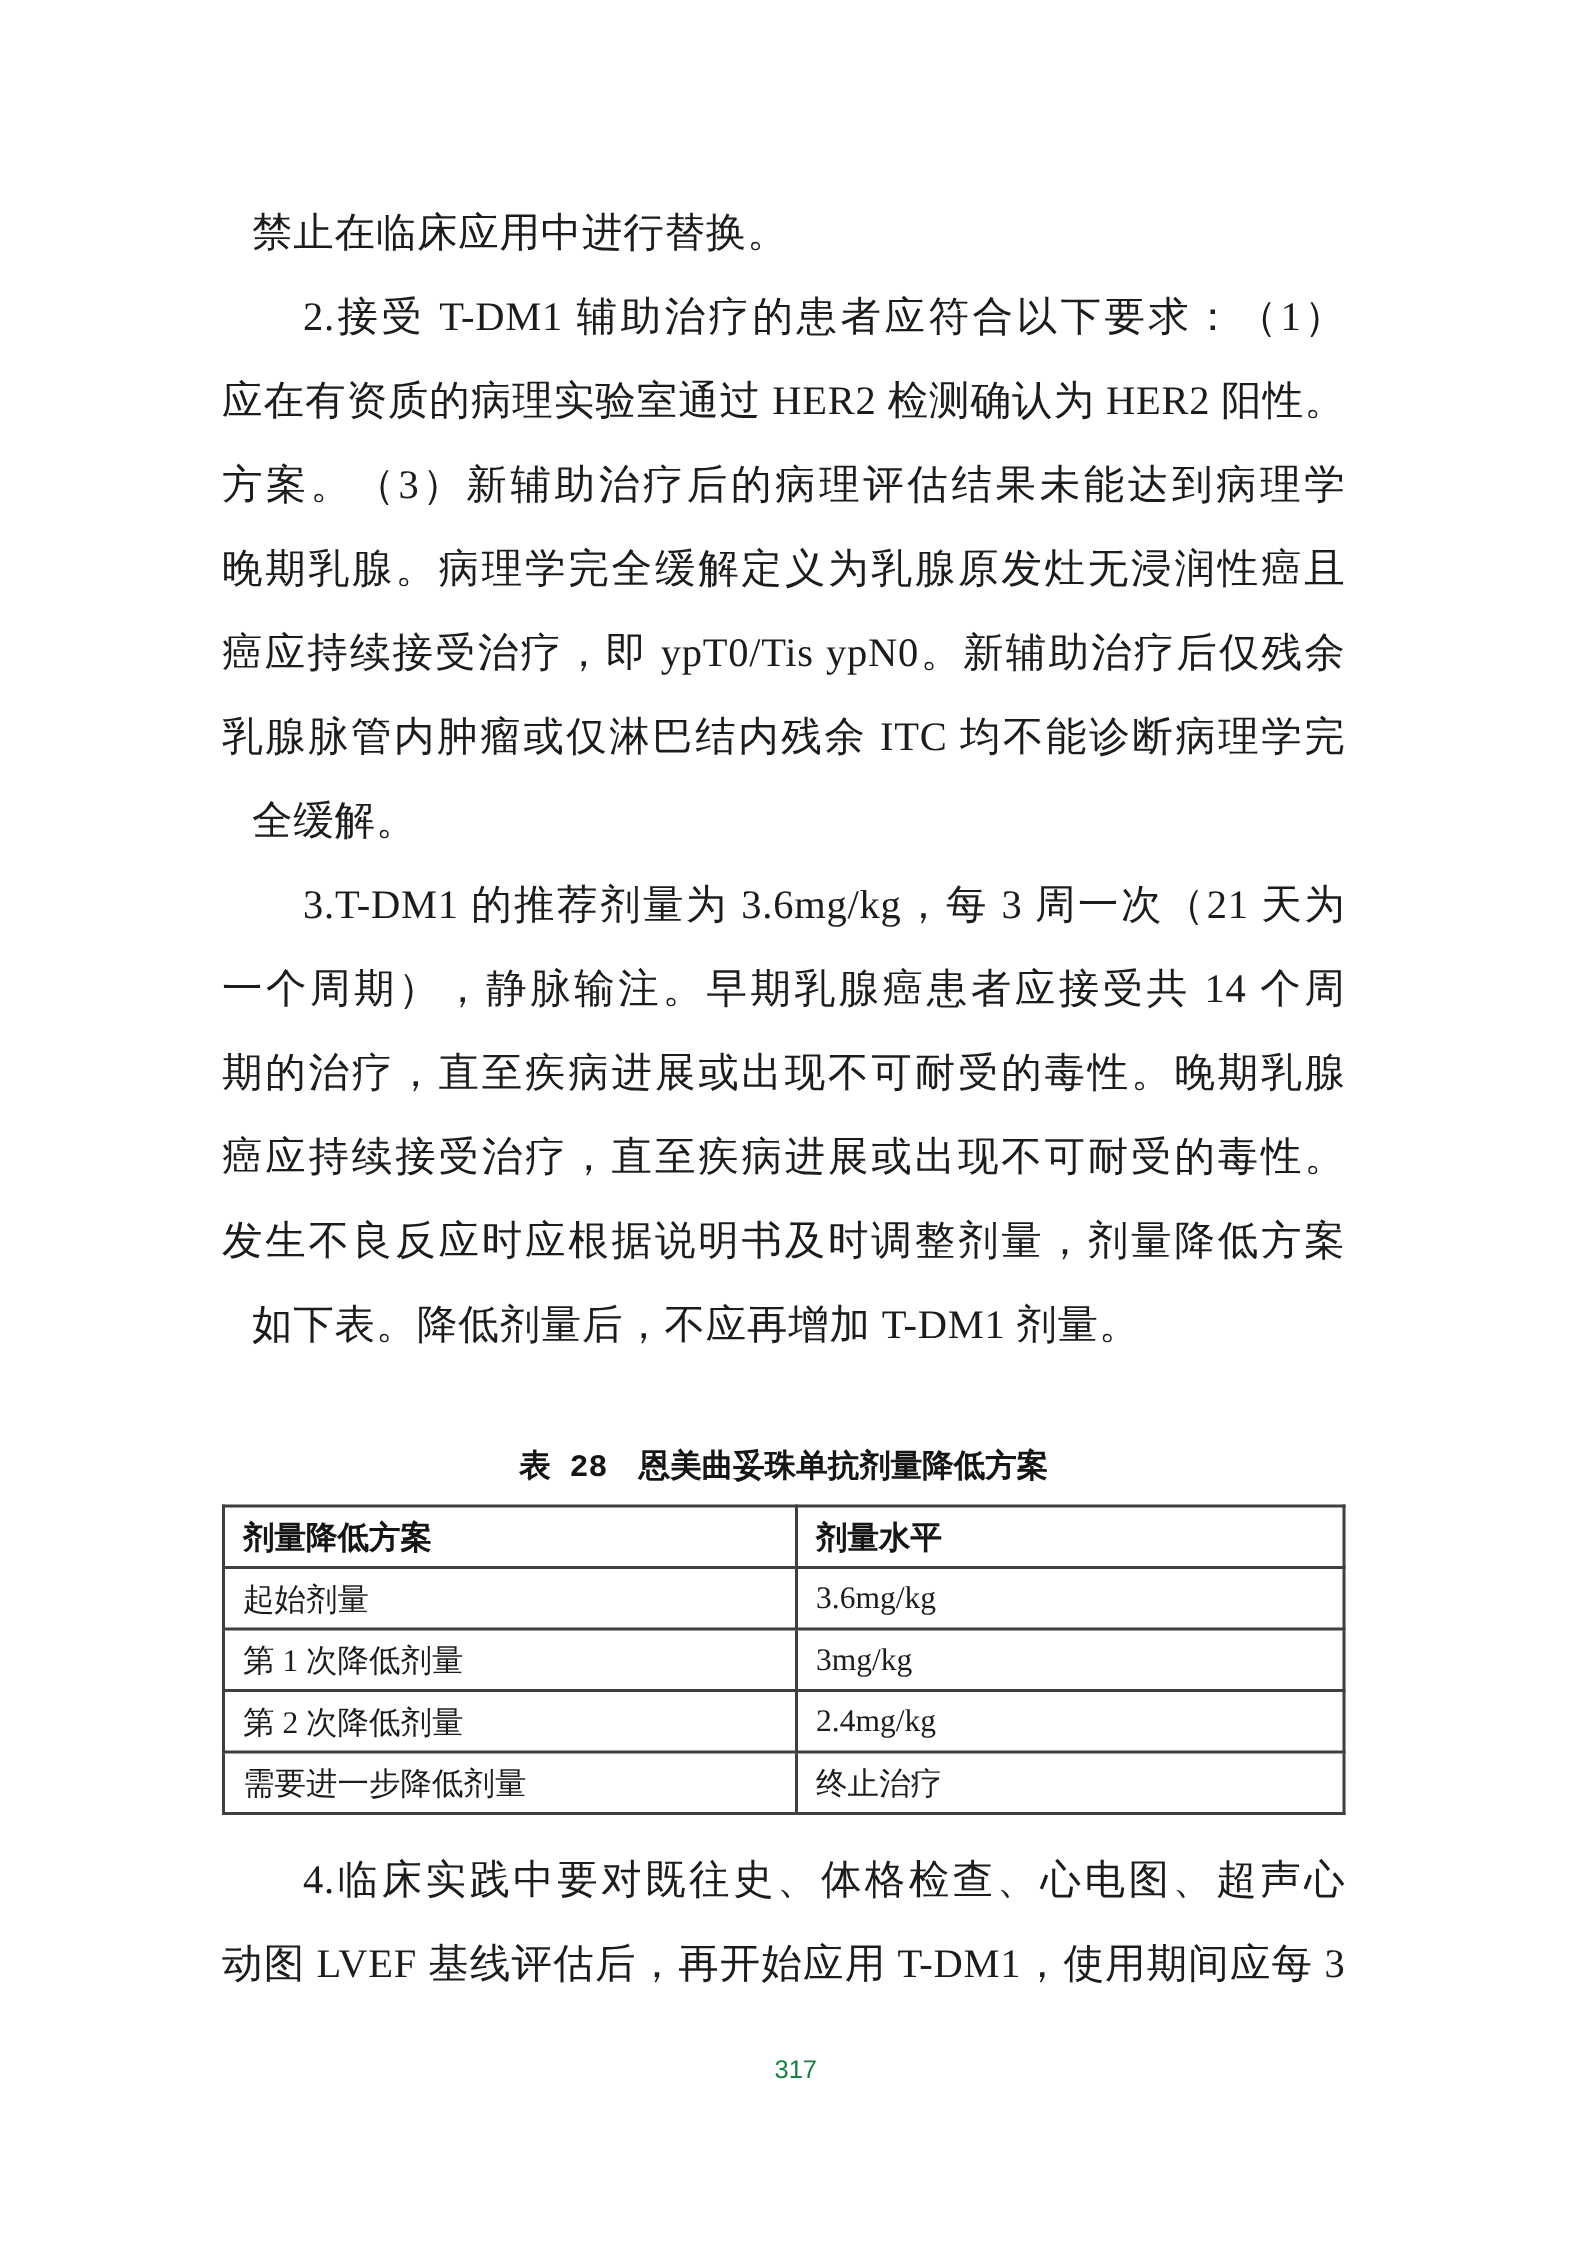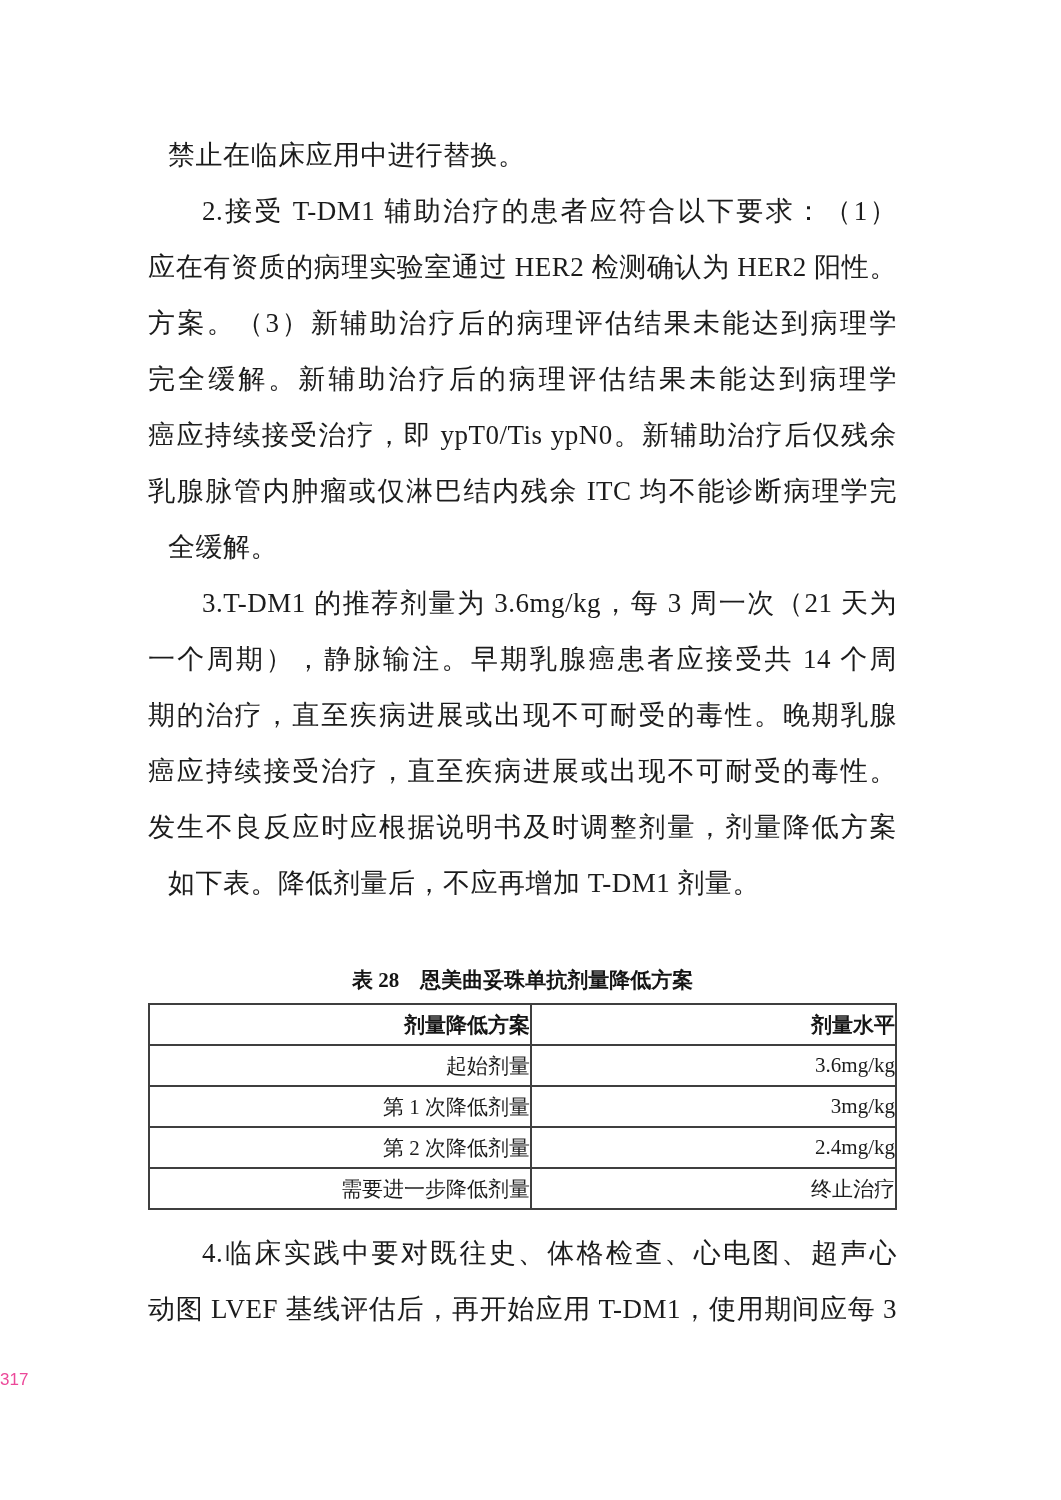--- a/index.html
+++ b/index.html
@@ -30,21 +30,21 @@
   .line.end { text-align-last: left; margin-left: 20px; }
   .line.indent { text-indent: 54px; }
 
   .table-caption {
     position: absolute;
     left: 148px;
     top: 958px;
     width: 749px;
     text-align: center;
     text-align-last: center;
-    font-family: Liberation Serif, serif;
+    font-family: Liberation Mono, monospace;
     font-weight: bold;
     font-size: 21px;
     line-height: 44px;
     color: #151515;
   }
 
   table.dose-table {
     position: absolute;
     left: 148px;
     top: 1003px;
@@ -52,21 +52,21 @@
     border-collapse: collapse;
     table-layout: fixed;
     border: 2px solid #3f3f3f;
   }
   table.dose-table td, table.dose-table th {
     border: 2px solid #3f3f3f;
     height: 39px;
     padding: 0 0 0 12px;
     vertical-align: middle;
     font-size: 21px;
-    text-align: right;
+    text-align: left;
     color: #1c1c1c;
   }
   table.dose-table th {
     font-family: "Liberation Sans", "DejaVu Sans", sans-serif;
     font-weight: bold;
     color: #151515;
   }
   table.dose-table col.c1 { width: 382px; }
   table.dose-table col.c2 { width: 365px; }
   table.dose-table td { font-family: Liberation Serif, serif; }
@@ -75,36 +75,37 @@
     position: absolute;
     left: 148px;
     top: 1225px;
     width: 749px;
   }
   .page-number {
     position: absolute;
     left: 0;
     top: 1370px;
     width: 100%;
+    text-align: center;
     font-family: "Liberation Sans", "DejaVu Sans", sans-serif;
     font-size: 17px;
-    color: #ec4899;
+    color: #15803d;
   }
 </style>
 </head>
 <body>
 
 <div class="page">
 
   <div class="content">
     <div class="line end">禁止在临床应用中进行替换。</div>
     <div class="line fill indent">2.接受 T-DM1 辅助治疗的患者应符合以下要求：（1）</div>
     <div class="line fill">应在有资质的病理实验室通过 HER2 检测确认为 HER2 阳性。</div>
     <div class="line fill">方案。（3）新辅助治疗后的病理评估结果未能达到病理学</div>
-    <div class="line fill">完全缓解。新辅助治疗后的病理评估结果未能达到病理学</div>
+    <div class="line fill">晚期乳腺。病理学完全缓解定义为乳腺原发灶无浸润性癌且</div>
     <div class="line fill">癌应持续接受治疗，即 ypT0/Tis ypN0。新辅助治疗后仅残余</div>
     <div class="line fill">乳腺脉管内肿瘤或仅淋巴结内残余 ITC 均不能诊断病理学完</div>
     <div class="line end">全缓解。</div>
     <div class="line fill indent">3.T-DM1 的推荐剂量为 3.6mg/kg，每 3 周一次（21 天为</div>
     <div class="line fill">一个周期），静脉输注。早期乳腺癌患者应接受共 14 个周</div>
     <div class="line fill">期的治疗，直至疾病进展或出现不可耐受的毒性。晚期乳腺</div>
     <div class="line fill">癌应持续接受治疗，直至疾病进展或出现不可耐受的毒性。</div>
     <div class="line fill">发生不良反应时应根据说明书及时调整剂量，剂量降低方案</div>
     <div class="line end">如下表。降低剂量后，不应再增加 T-DM1 剂量。</div>
   </div>

